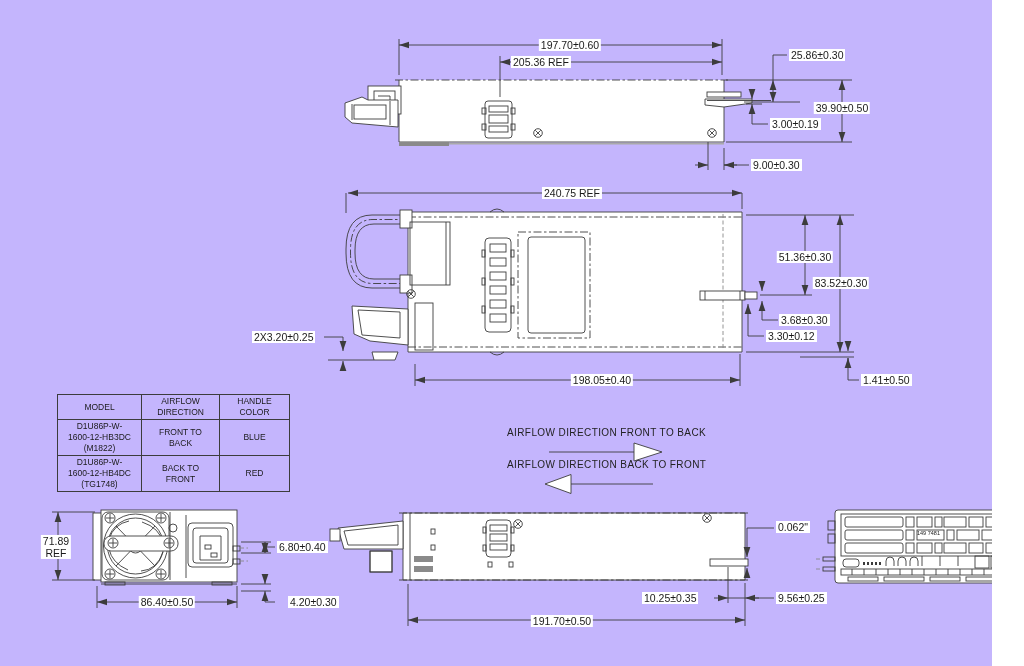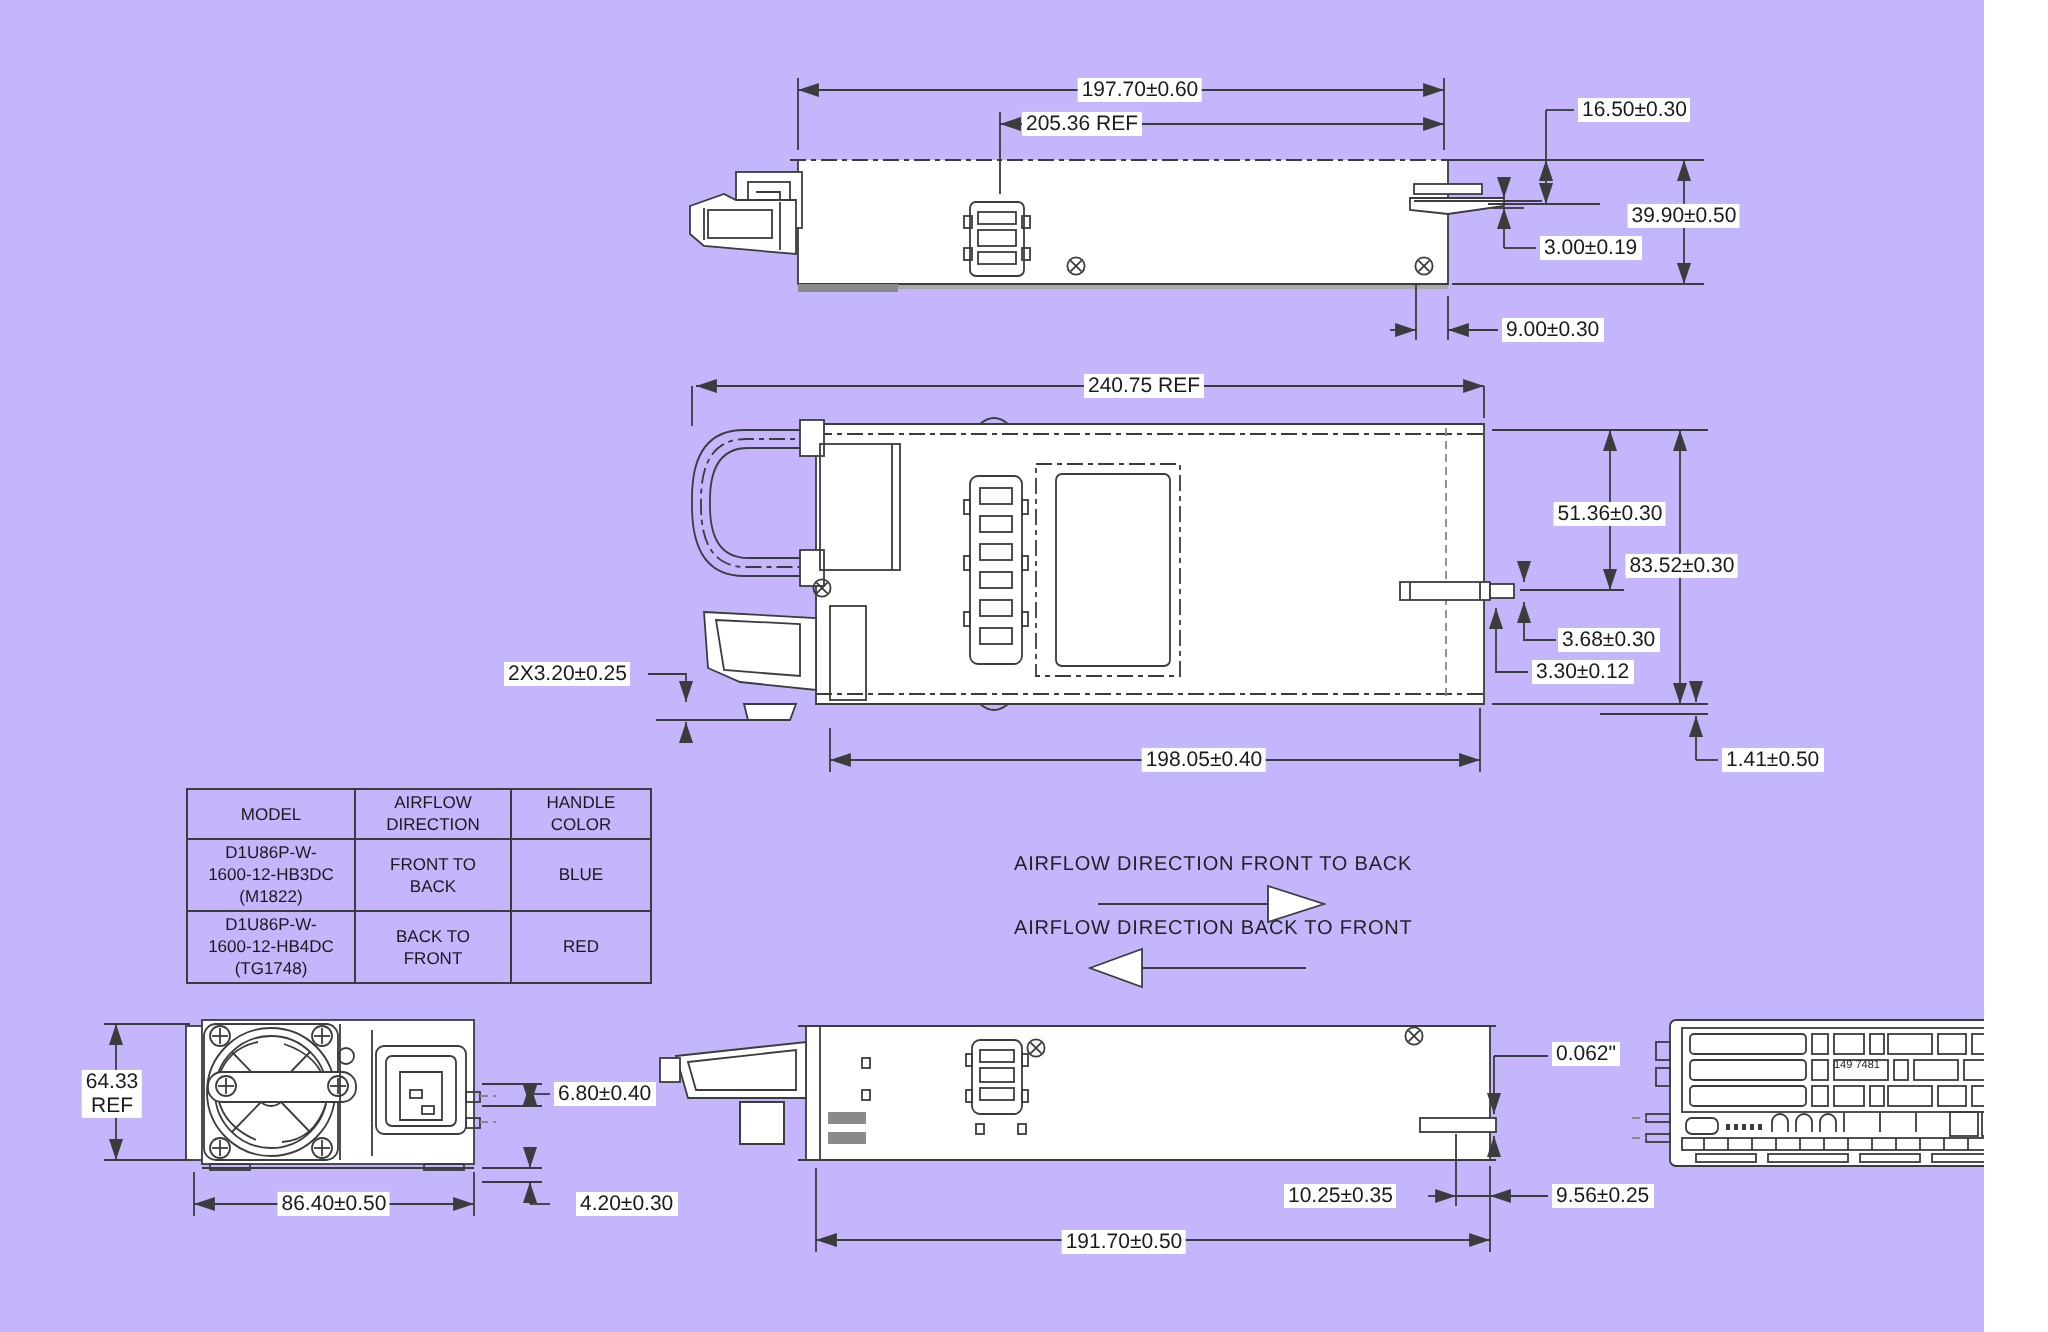--- a/index.html
+++ b/index.html
@@ -15,21 +15,21 @@
   #art .thick{stroke:#aaa;stroke-width:2;}
   #art .mb{marker-start:url(#ar);marker-end:url(#ar);}
   #art .me{marker-end:url(#ar);}
   .dim{position:absolute;z-index:3;font-size:10.5px;line-height:1.15;background:#fff;
        white-space:nowrap;padding:0 2px;color:#1a1a1a;}
   .c{transform:translate(-50%,-50%);text-align:center;}
   .pre{white-space:pre-line;}
   .aflabel{position:absolute;z-index:3;font-size:10px;letter-spacing:.4px;color:#222;white-space:nowrap;}
   .tiny{font-size:5.5px;background:transparent;padding:0;}
   #spec-table{position:absolute;left:57px;top:394px;z-index:3;border-collapse:collapse;
-              table-layout:fixed;width:232px;margin-left:36px;}
+              table-layout:fixed;width:232px;}
   #spec-table th,#spec-table td{border:1px solid #3c3c3c;font-size:8.5px;font-weight:400;
               text-align:center;vertical-align:middle;padding:1px 2px;line-height:1.3;
               white-space:pre-line;color:#1a1a1a;}
   #spec-table tr.hdr{height:24px;} #spec-table tr.row{height:31px;}
 </style>
 </head>
 <body>
 
 <div id="canvas">
 
@@ -389,35 +389,35 @@
       <rect x="823" y="557" width="12" height="4"></rect>
           <rect x="823" y="567" width="12" height="4"></rect>
       <line class="dsh" x1="816" y1="559" x2="823" y2="559"></line>
           <line class="dsh" x1="816" y1="569" x2="823" y2="569"></line>
     </g>
   </g>
 </svg>
 
 <span class="dim c" style="left:570px;top:45px">197.70±0.60</span>
 <span class="dim c" style="left:541px;top:62px">205.36 REF</span>
-<span class="dim" style="left:789px;top:49px">16.50±0.30</span>
+<span class="dim" style="left:789px;top:49px">25.86±0.30</span>
 <span class="dim c" style="left:842px;top:108px">39.90±0.50</span>
 <span class="dim" style="left:770px;top:118px">3.00±0.19</span>
 <span class="dim" style="left:751px;top:159px">9.00±0.30</span>
 
 <span class="dim c" style="left:572px;top:193px">240.75 REF</span>
 <span class="dim c" style="left:602px;top:380px">198.05±0.40</span>
 <span class="dim c" style="left:805px;top:257px">51.36±0.30</span>
 <span class="dim c" style="left:841px;top:283px">83.52±0.30</span>
 <span class="dim" style="left:779px;top:314px">3.68±0.30</span>
 <span class="dim" style="left:766px;top:330px">3.30±0.12</span>
 <span class="dim" style="left:252px;top:331px">2X3.20±0.25</span>
 <span class="dim" style="left:861px;top:374px">1.41±0.50</span>
 
-<span class="dim c pre" style="left:56px;top:547px">64.33
+<span class="dim c pre" style="left:56px;top:547px">71.89
 REF</span>
 <span class="dim c" style="left:167px;top:602px">86.40±0.50</span>
 <span class="dim" style="left:277px;top:541px">6.80±0.40</span>
 <span class="dim" style="left:288px;top:596px">4.20±0.30</span>
 
 <span class="dim c" style="left:562px;top:621px">191.70±0.50</span>
 <span class="dim" style="left:642px;top:592px">10.25±0.35</span>
 <span class="dim" style="left:776px;top:592px">9.56±0.25</span>
 <span class="dim" style="left:776px;top:521px">0.062"</span>
 

